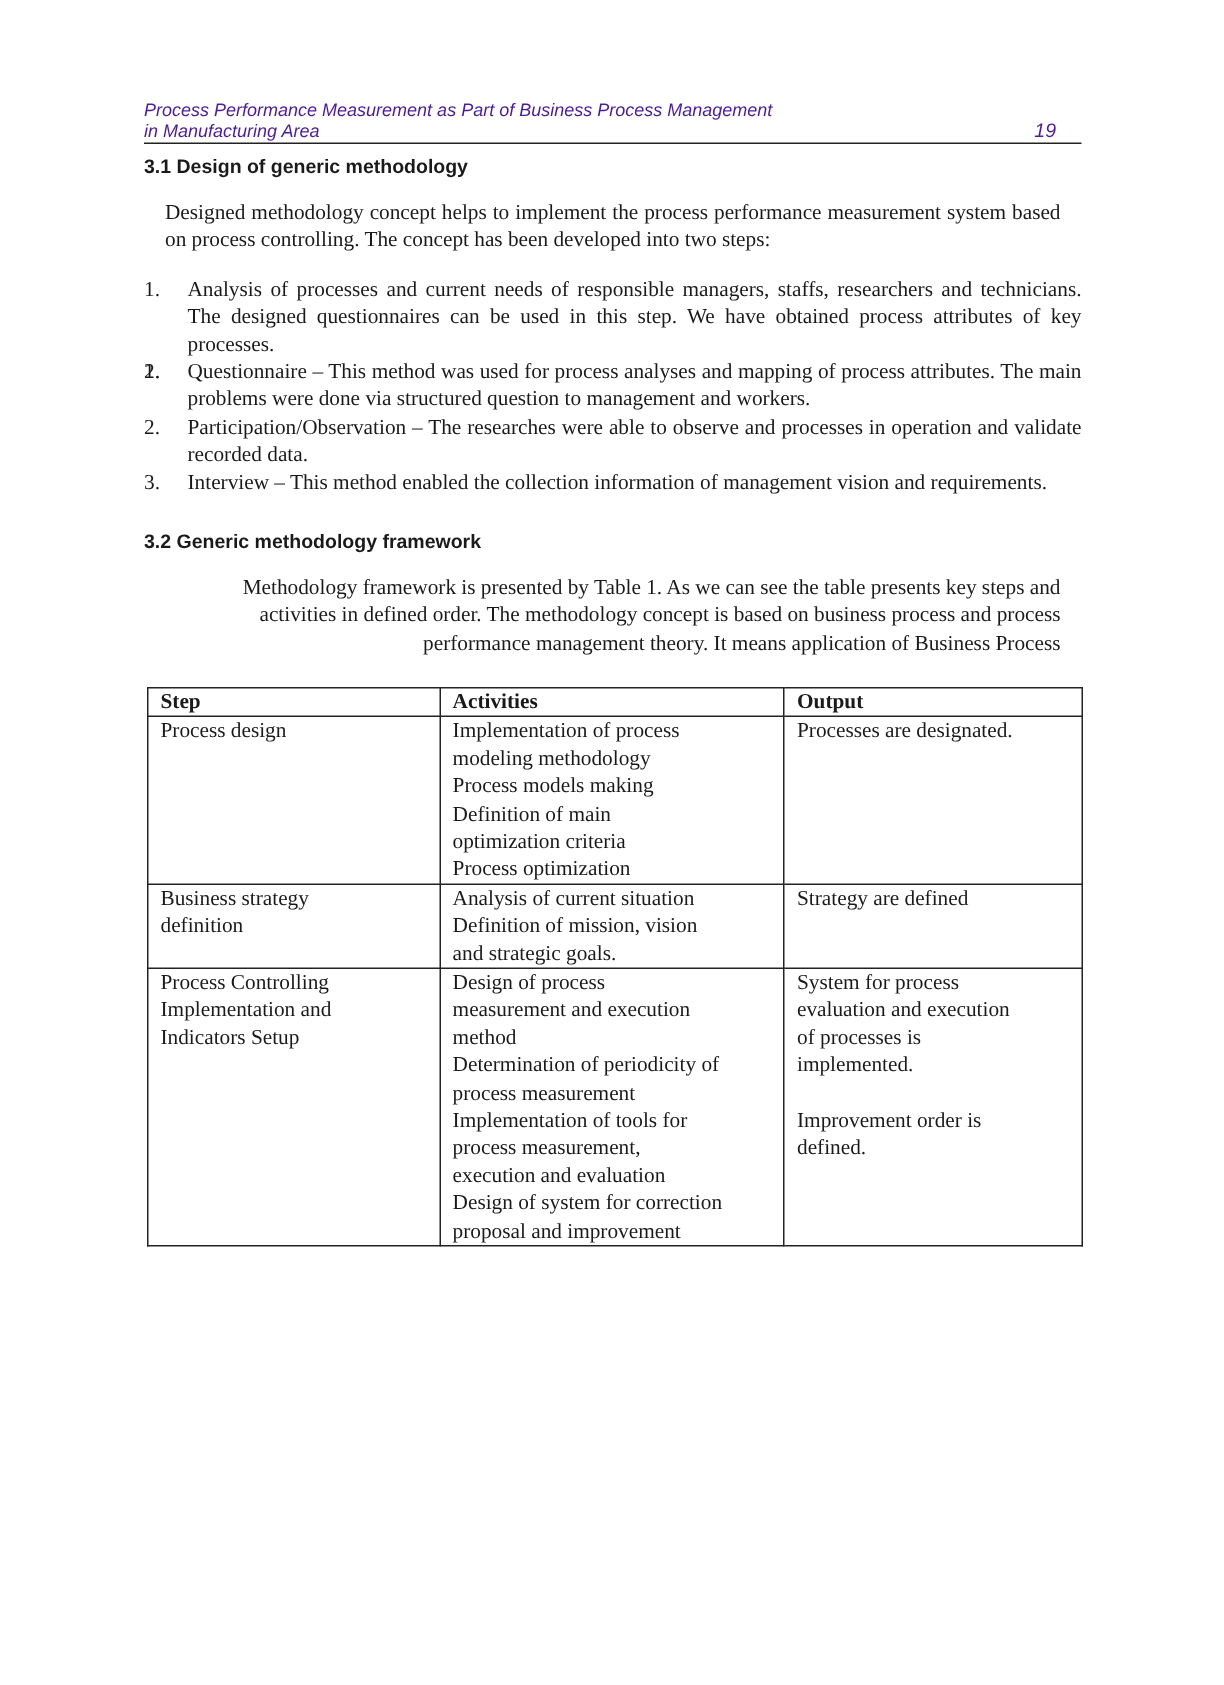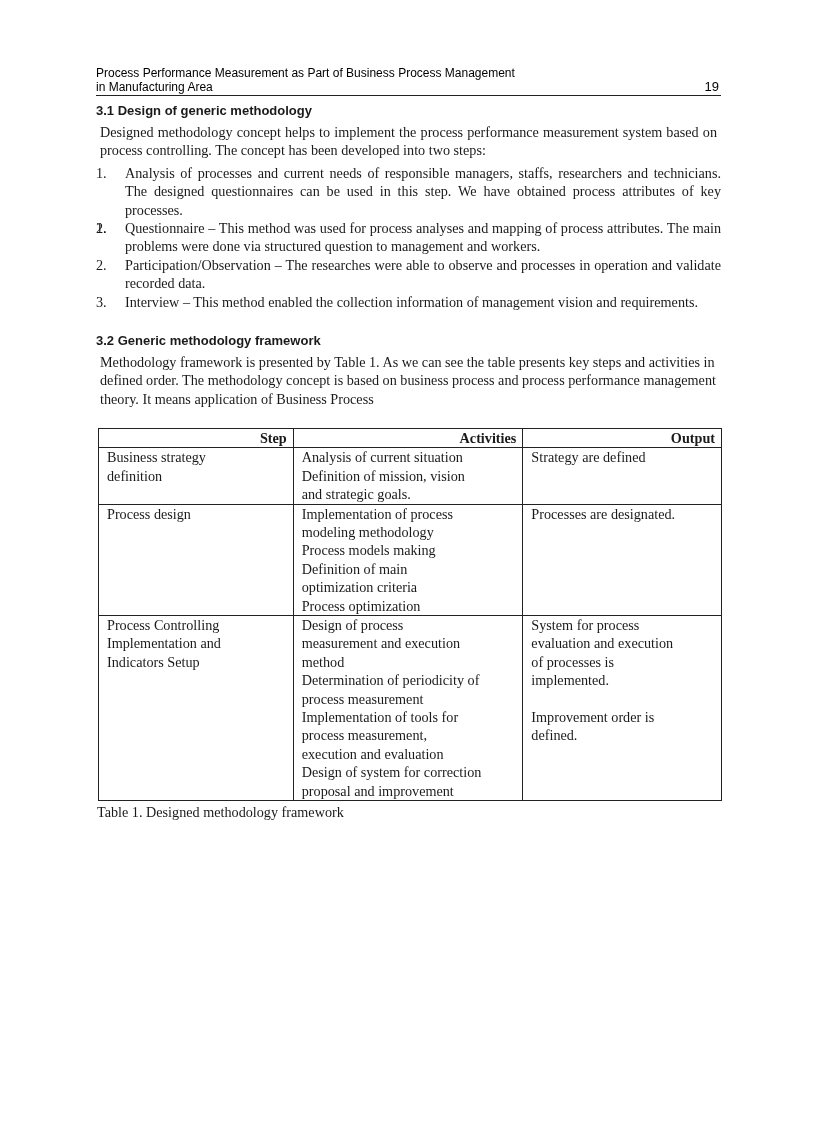--- a/index.html
+++ b/index.html
@@ -1,29 +1,29 @@
 <!DOCTYPE html>
 <html><head>
 <meta charset="utf-8">
 <style>
   html, body { margin: 0; padding: 0; background: #ffffff; }
   body { width: 816px; height: 1123px; position: relative; overflow: hidden; color: #1a1a1a; }
   .page { position: absolute; left: 96px; top: 66px; width: 625px; }
-  .running-header { font-family: "Liberation Sans", sans-serif; font-size: 12px; line-height: 14px; color: #000000; position: relative; border-bottom: 1.5px solid #222; padding-bottom: 1px; }
-  .running-header .pnum { position: absolute; right: 2px; bottom: 1px; font-size: 13px; }
+  .running-header { font-family: "Liberation Sans", sans-serif; font-size: 12px; line-height: 14px; color: #4c1d95; position: relative; border-bottom: 1.5px solid #222; padding-bottom: 1px; font-style: italic; }
+  .running-header .pnum { position: absolute; right: 17px; bottom: 1px; font-size: 13px; }
   h1.sec { font-family: "Liberation Sans", sans-serif; font-weight: bold; font-size: 15.5px; margin: 19px 0 0 0; line-height: 20px; }
   h2.sub { font-family: "Liberation Sans", sans-serif; font-weight: bold; font-size: 13px; margin: 7px 0 0 0; line-height: 16px; }
   h2.sub.gap { margin-top: 22px; }
-  p.body { font-family: "Liberation Serif", serif; font-size: 14.2px; line-height: 18.4px; margin: 4px; text-align: justify; }
+  p.body { font-family: "Liberation Serif", serif; font-size: 14.2px; line-height: 18.4px; margin: 14px; text-align: justify; }
   ol.list { list-style: none; margin: 0; padding: 0; }
   ol.list li { font-family: "Liberation Serif", serif; font-size: 14.2px; line-height: 18.4px; position: relative; padding-left: 29px; text-align: justify; }
   ol.list li .num { position: absolute; left: 0; top: 0; }
   table.framework { border-collapse: collapse; width: 624px; margin-top: 20px; margin-left: 2px; font-family: "Liberation Serif", serif; font-size: 14.2px; }
   table.framework th, table.framework td { border: 1.3px solid #222; vertical-align: top; padding: 0 6px 0 8px; line-height: 18.4px; text-align: left; }
-  table.framework th { text-align: right; font-weight: bold; line-height: 18px; }
+  table.framework th { text-align: left; font-weight: bold; line-height: 18px; }
   table.framework col.c1 { width: 195px; }
   table.framework col.c2 { width: 230px; }
   table.framework col.c3 { width: 199px; }
   .cell-line { display: block; }
   .cell-gap { display: block; height: 18.4px; }
   .caption { font-family: "Liberation Serif", serif; font-size: 14.2px; line-height: 18px; margin-top: 2px; margin-left: 1px; }
 </style>
 </head>
 <body>
 
@@ -45,64 +45,64 @@
   </ol>
 
 
   <ol class="list">
     <li><span class="num">1.</span><span>Questionnaire – This method was used for process analyses and mapping of process attributes. The main problems were done via structured question to management and workers.</span></li>
     <li><span class="num">2.</span><span>Participation/Observation – The researches were able to observe and processes in operation and validate recorded data.</span></li>
     <li><span class="num">3.</span><span>Interview – This method enabled the collection information of management vision and requirements.</span></li>
   </ol>
 
   <h2 class="sub gap">3.2 Generic methodology framework</h2>
-  <p class="body" style="text-align:left;">Methodology framework is presented by Table 1. As we can see the table presents key steps and activities in defined order. The methodology concept is based on business process and process performance management theory. It means application of Business Process</p>
+  <p class="body" style="text-align:right;">Methodology framework is presented by Table 1. As we can see the table presents key steps and activities in defined order. The methodology concept is based on business process and process performance management theory. It means application of Business Process</p>
 
   <table class="framework">
     <colgroup>
         <col class="c1">
         <col class="c2">
         <col class="c3">
       </colgroup>
     <thead>
       <tr>
         <th>Step</th>
         <th>Activities</th>
         <th>Output</th>
       </tr>
     </thead>
     <tbody id="table-body">
         <tr>
           <td>
-            <span class="cell-line">Business strategy</span>
-            <span class="cell-line">definition</span>
-          </td>
-          <td>
-            <span class="cell-line">Analysis of current situation</span>
-            <span class="cell-line">Definition of mission, vision</span>
-            <span class="cell-line">and strategic goals.</span>
-          </td>
-          <td>
-            <span class="cell-line">Strategy are defined</span>
-          </td>
-        </tr>
-        <tr>
-          <td>
             <span class="cell-line">Process design</span>
           </td>
           <td>
             <span class="cell-line">Implementation of process</span>
             <span class="cell-line">modeling methodology</span>
             <span class="cell-line">Process models making</span>
             <span class="cell-line">Definition of main</span>
             <span class="cell-line">optimization criteria</span>
             <span class="cell-line">Process optimization</span>
           </td>
           <td>
             <span class="cell-line">Processes are designated.</span>
+          </td>
+        </tr>
+        <tr>
+          <td>
+            <span class="cell-line">Business strategy</span>
+            <span class="cell-line">definition</span>
+          </td>
+          <td>
+            <span class="cell-line">Analysis of current situation</span>
+            <span class="cell-line">Definition of mission, vision</span>
+            <span class="cell-line">and strategic goals.</span>
+          </td>
+          <td>
+            <span class="cell-line">Strategy are defined</span>
           </td>
         </tr>
         <tr>
           <td>
             <span class="cell-line">Process Controlling</span>
             <span class="cell-line">Implementation and</span>
             <span class="cell-line">Indicators Setup</span>
           </td>
           <td>
             <span class="cell-line">Design of process</span>
@@ -122,14 +122,13 @@
             <span class="cell-line">of processes is</span>
             <span class="cell-line">implemented.</span>
             <span class="cell-gap"></span>
             <span class="cell-line">Improvement order is</span>
             <span class="cell-line">defined.</span>
           </td>
         </tr>
       </tbody>
   </table>
 
-  <div class="caption">Table 1. Designed methodology framework</div>
 </div>
 
 </body></html>

